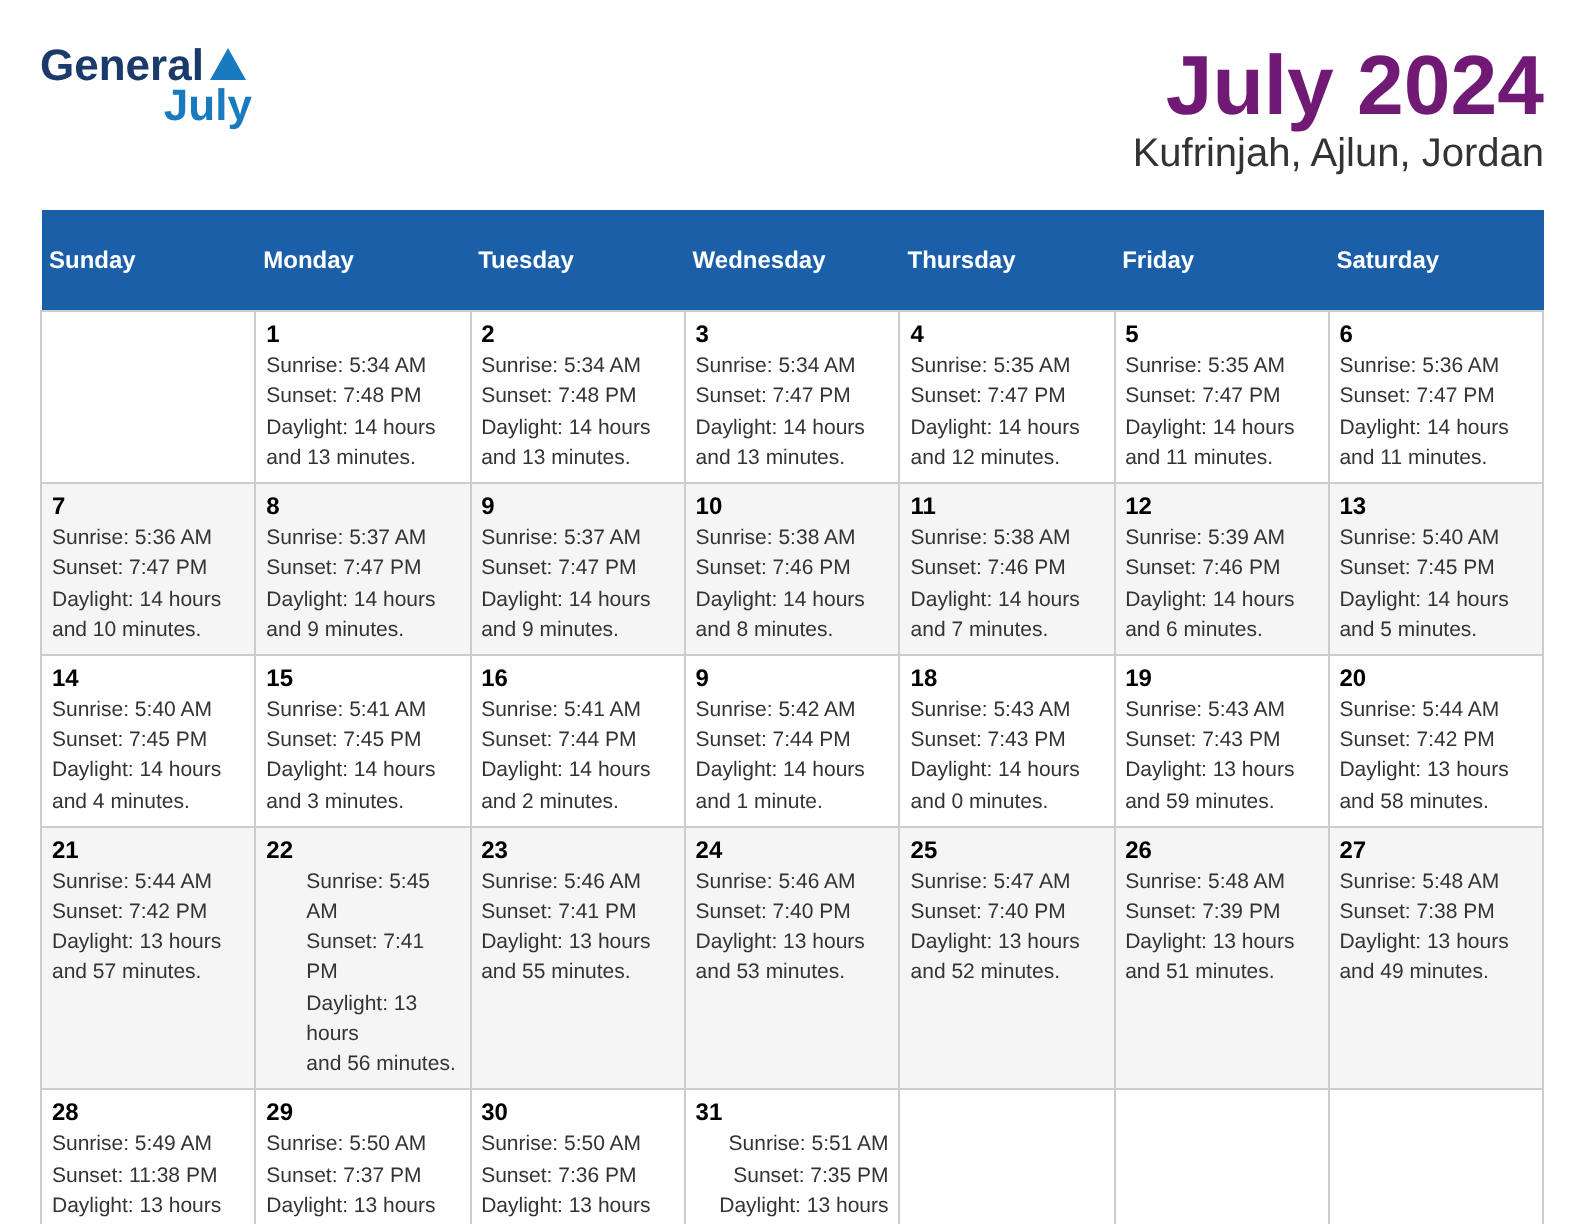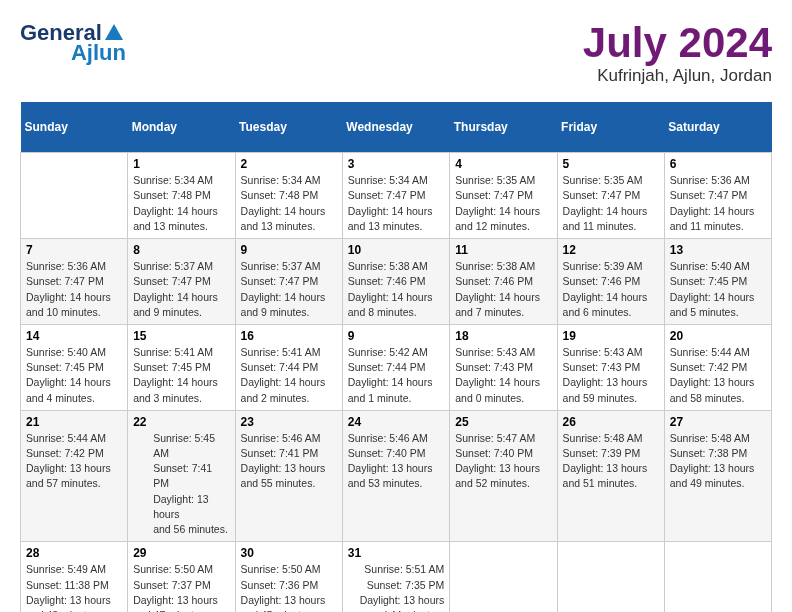--- a/index.html
+++ b/index.html
@@ -33,21 +33,21 @@
     .title-block {
       text-align: right;
     }
     .month-title {
       font-size: 42px;
       font-weight: bold;
       color: #701a75;
       line-height: 1.1;
     }
     .location {
-      font-size: 17px;
+      font-size: 20px;
       color: #333;
     }
     table {
       width: 100%;
       border-collapse: collapse;
       font-size: 11px;
     }
     thead th {
       background-color: #1a5fa8;
       color: #fff;
@@ -86,21 +86,21 @@
 <body>
 
 <div class="header">
   <div class="logo">
     <div class="logo-text">
       <span class="logo-general">General</span>
       <svg width="22" height="22" viewBox="0 0 22 22" style="margin:0 1px;">
         <polygon points="11,2 20,18 2,18" fill="#1a7abf"></polygon>
       </svg>
     </div>
-    <span class="logo-blue" style="font-size:22px;font-weight:bold;margin-top:-6px;">Ajlun</span>
+    <span class="logo-blue" style="font-size:22px;font-weight:bold;margin-top:-6px;">July</span>
   </div>
   <div class="title-block">
     <div class="month-title">July 2024</div>
     <div class="location">Kufrinjah, Ajlun, Jordan</div>
   </div>
 </div>
 
 <table>
   <thead>
     <tr id="header-row">

